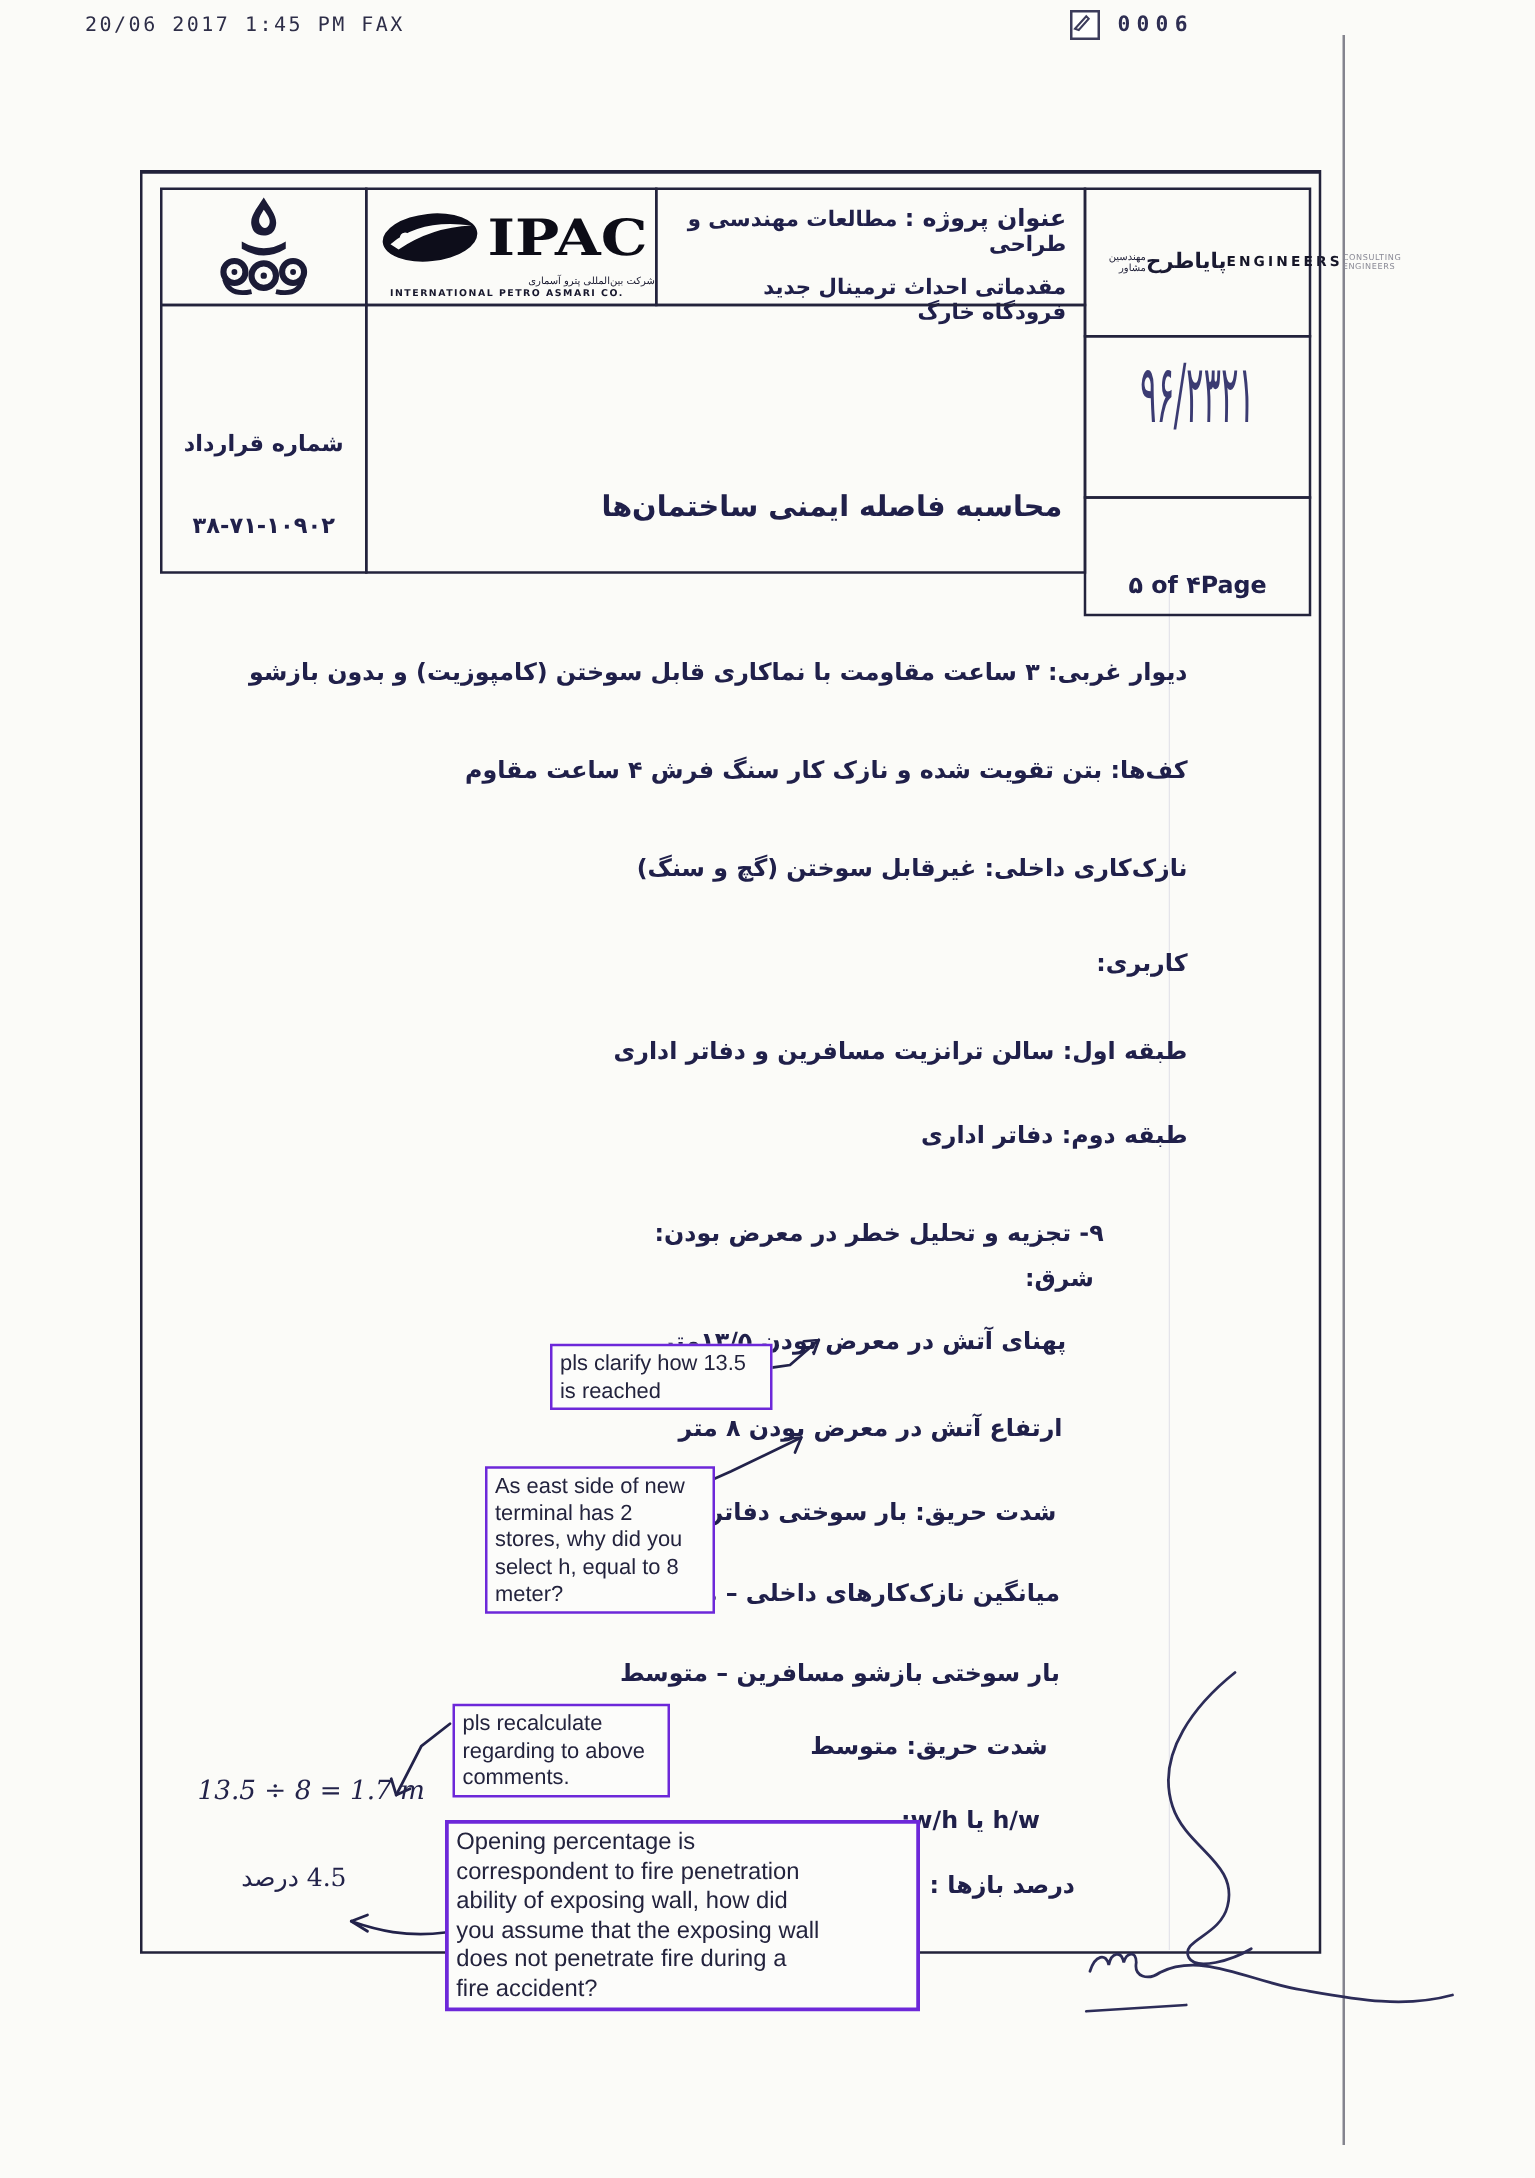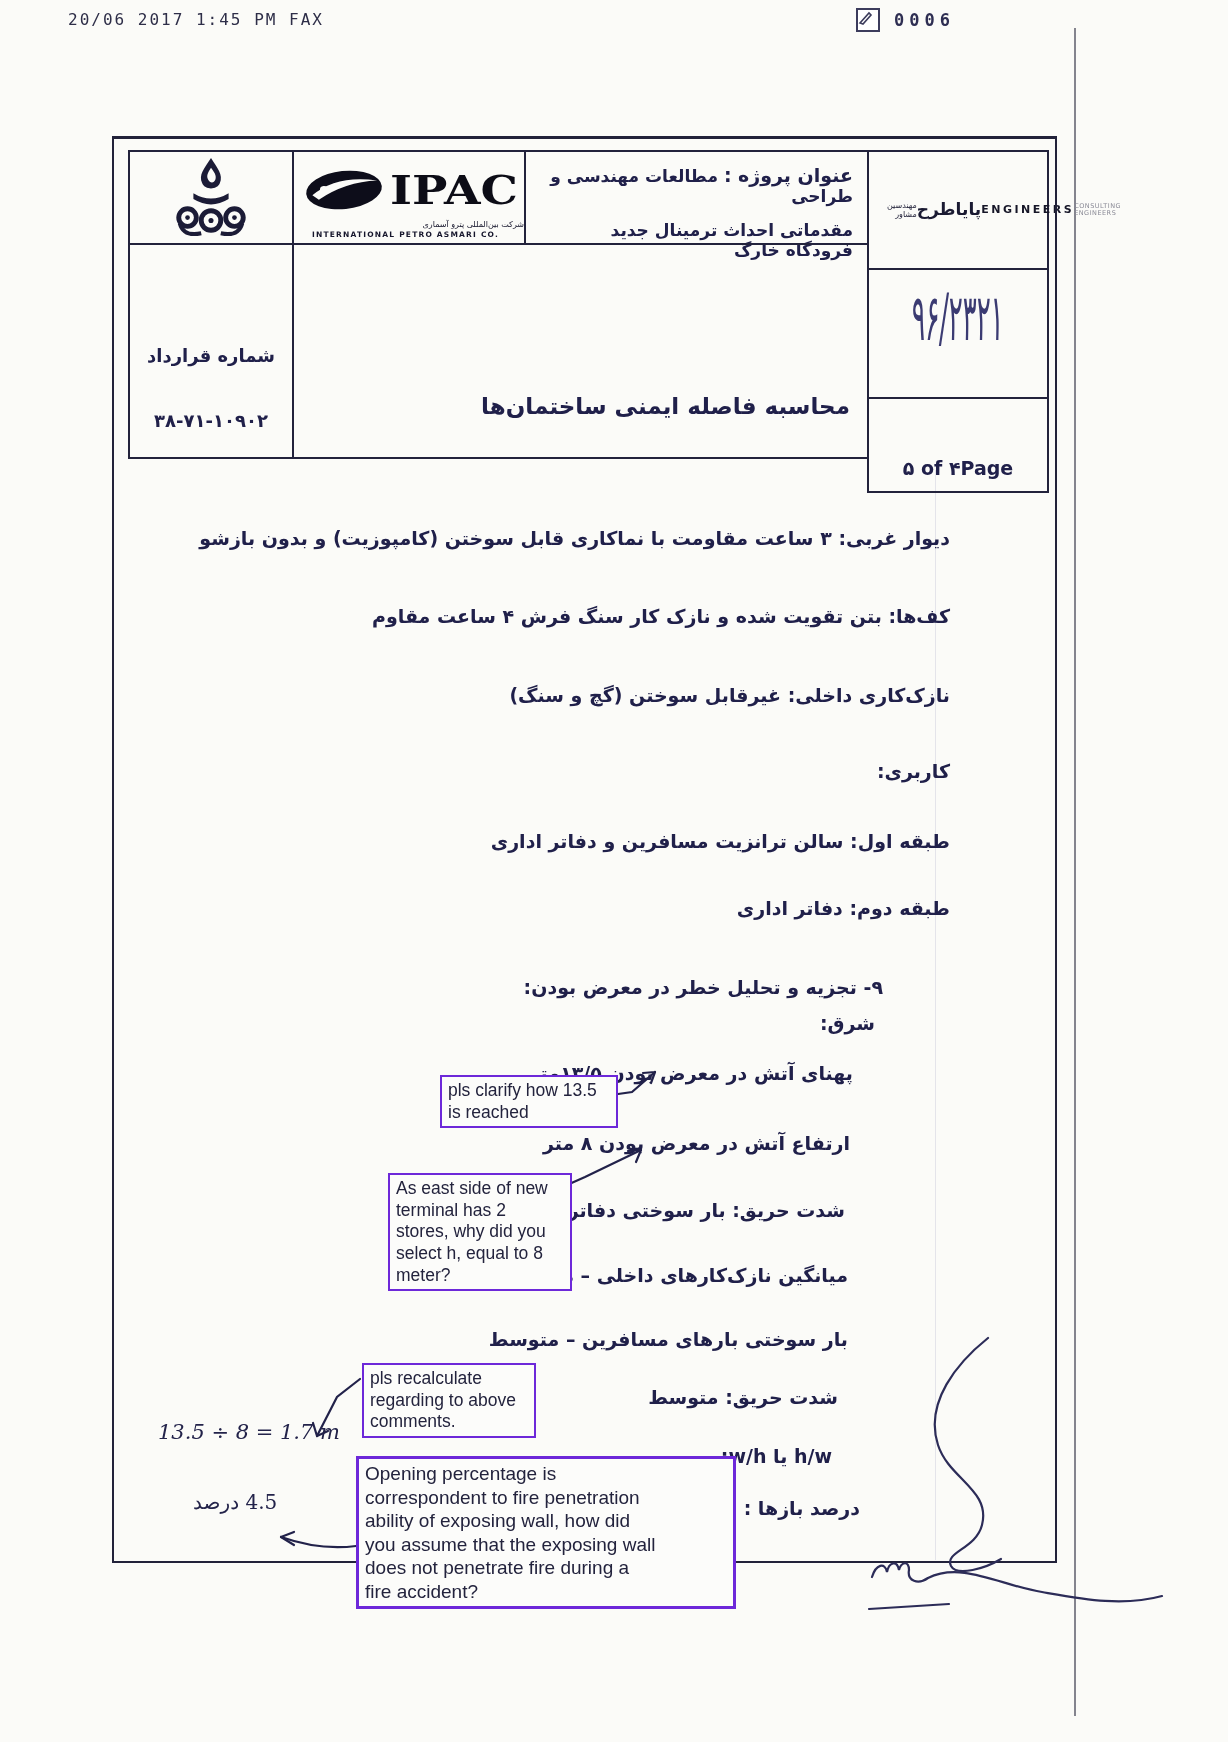--- a/index.html
+++ b/index.html
@@ -150,21 +150,21 @@
   <div class="pline" style="top:684px;right:278px;">نازک‌کاری داخلی: غیرقابل سوختن (گچ و سنگ)</div>
   <div class="pline" style="top:760px;right:278px;">کاربری:</div>
   <div class="pline" style="top:830px;right:278px;">طبقه اول: سالن ترانزیت مسافرین و دفاتر اداری</div>
   <div class="pline" style="top:897px;right:278px;">طبقه دوم: دفاتر اداری</div>
   <div class="pline" style="top:947px;right:345px;margin-top:29px;">۹-  تجزیه و تحلیل خطر در معرض بودن:</div>
   <div class="pline" style="top:1012px;right:353px;">شرق:</div>
   <div class="pline" style="top:1062px;right:375px;">پهنای آتش در معرض بودن ۱۳/۵متر</div>
   <div class="pline" style="top:1132px;right:378px;">ارتفاع آتش در معرض بودن ۸ متر</div>
   <div class="pline" style="top:1199px;right:383px;">شدت حریق: بار سوختی دفاتر – کم</div>
   <div class="pline" style="top:1264px;right:380px;">میانگین نازک‌کارهای داخلی – متوسط</div>
-  <div class="pline" style="top:1328px;right:380px;">بار سوختی بارهای مسافرین – متوسط</div>
+  <div class="pline" style="top:1328px;right:380px;">بار سوختی بازشو مسافرین – متوسط</div>
   <div class="pline" style="top:1386px;right:390px;">شدت حریق: متوسط</div>
   <div class="pline" style="top:1445px;right:396px;">h/w یا w/h:</div>
   <div class="pline" style="top:1497px;right:368px;">درصد بازها :</div>
 
   <div class="notebox" style="left:440px;top:1075px;width:162px;">pls clarify how 13.5
 is reached</div>
   <div class="notebox" style="left:388px;top:1173px;width:168px;">As east side of new
 terminal has 2
 stores, why did you
 select h, equal to 8

